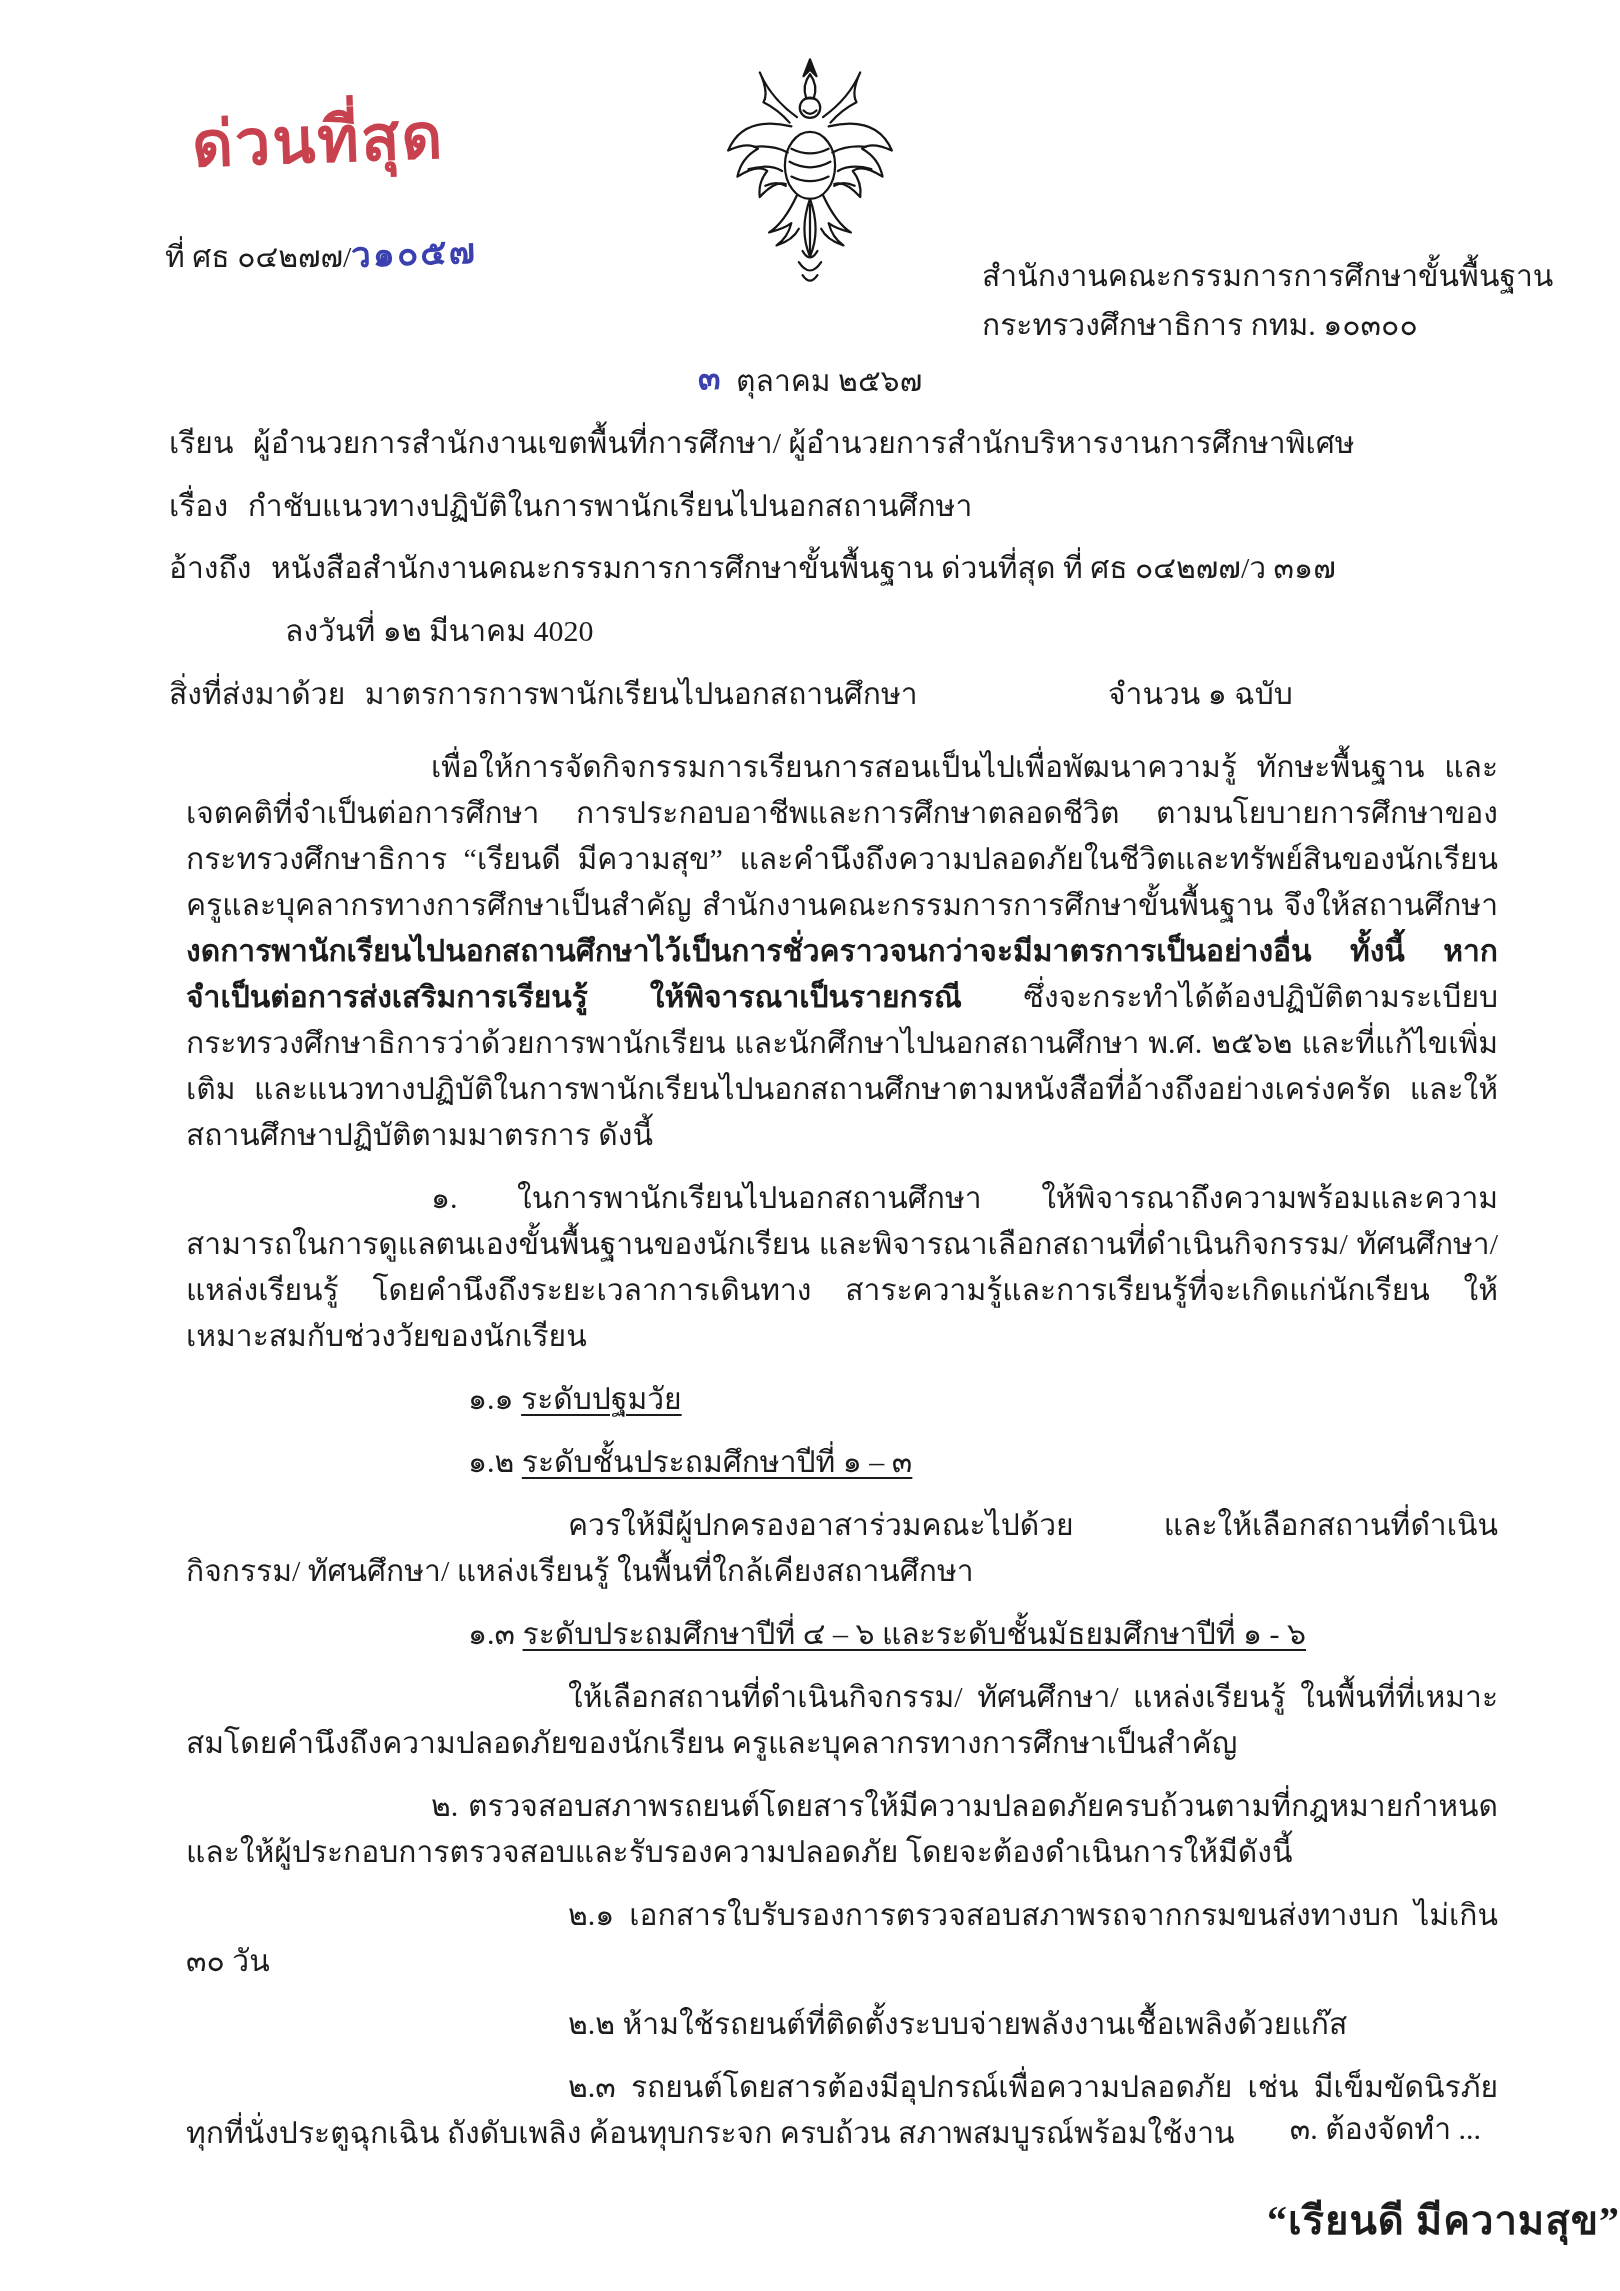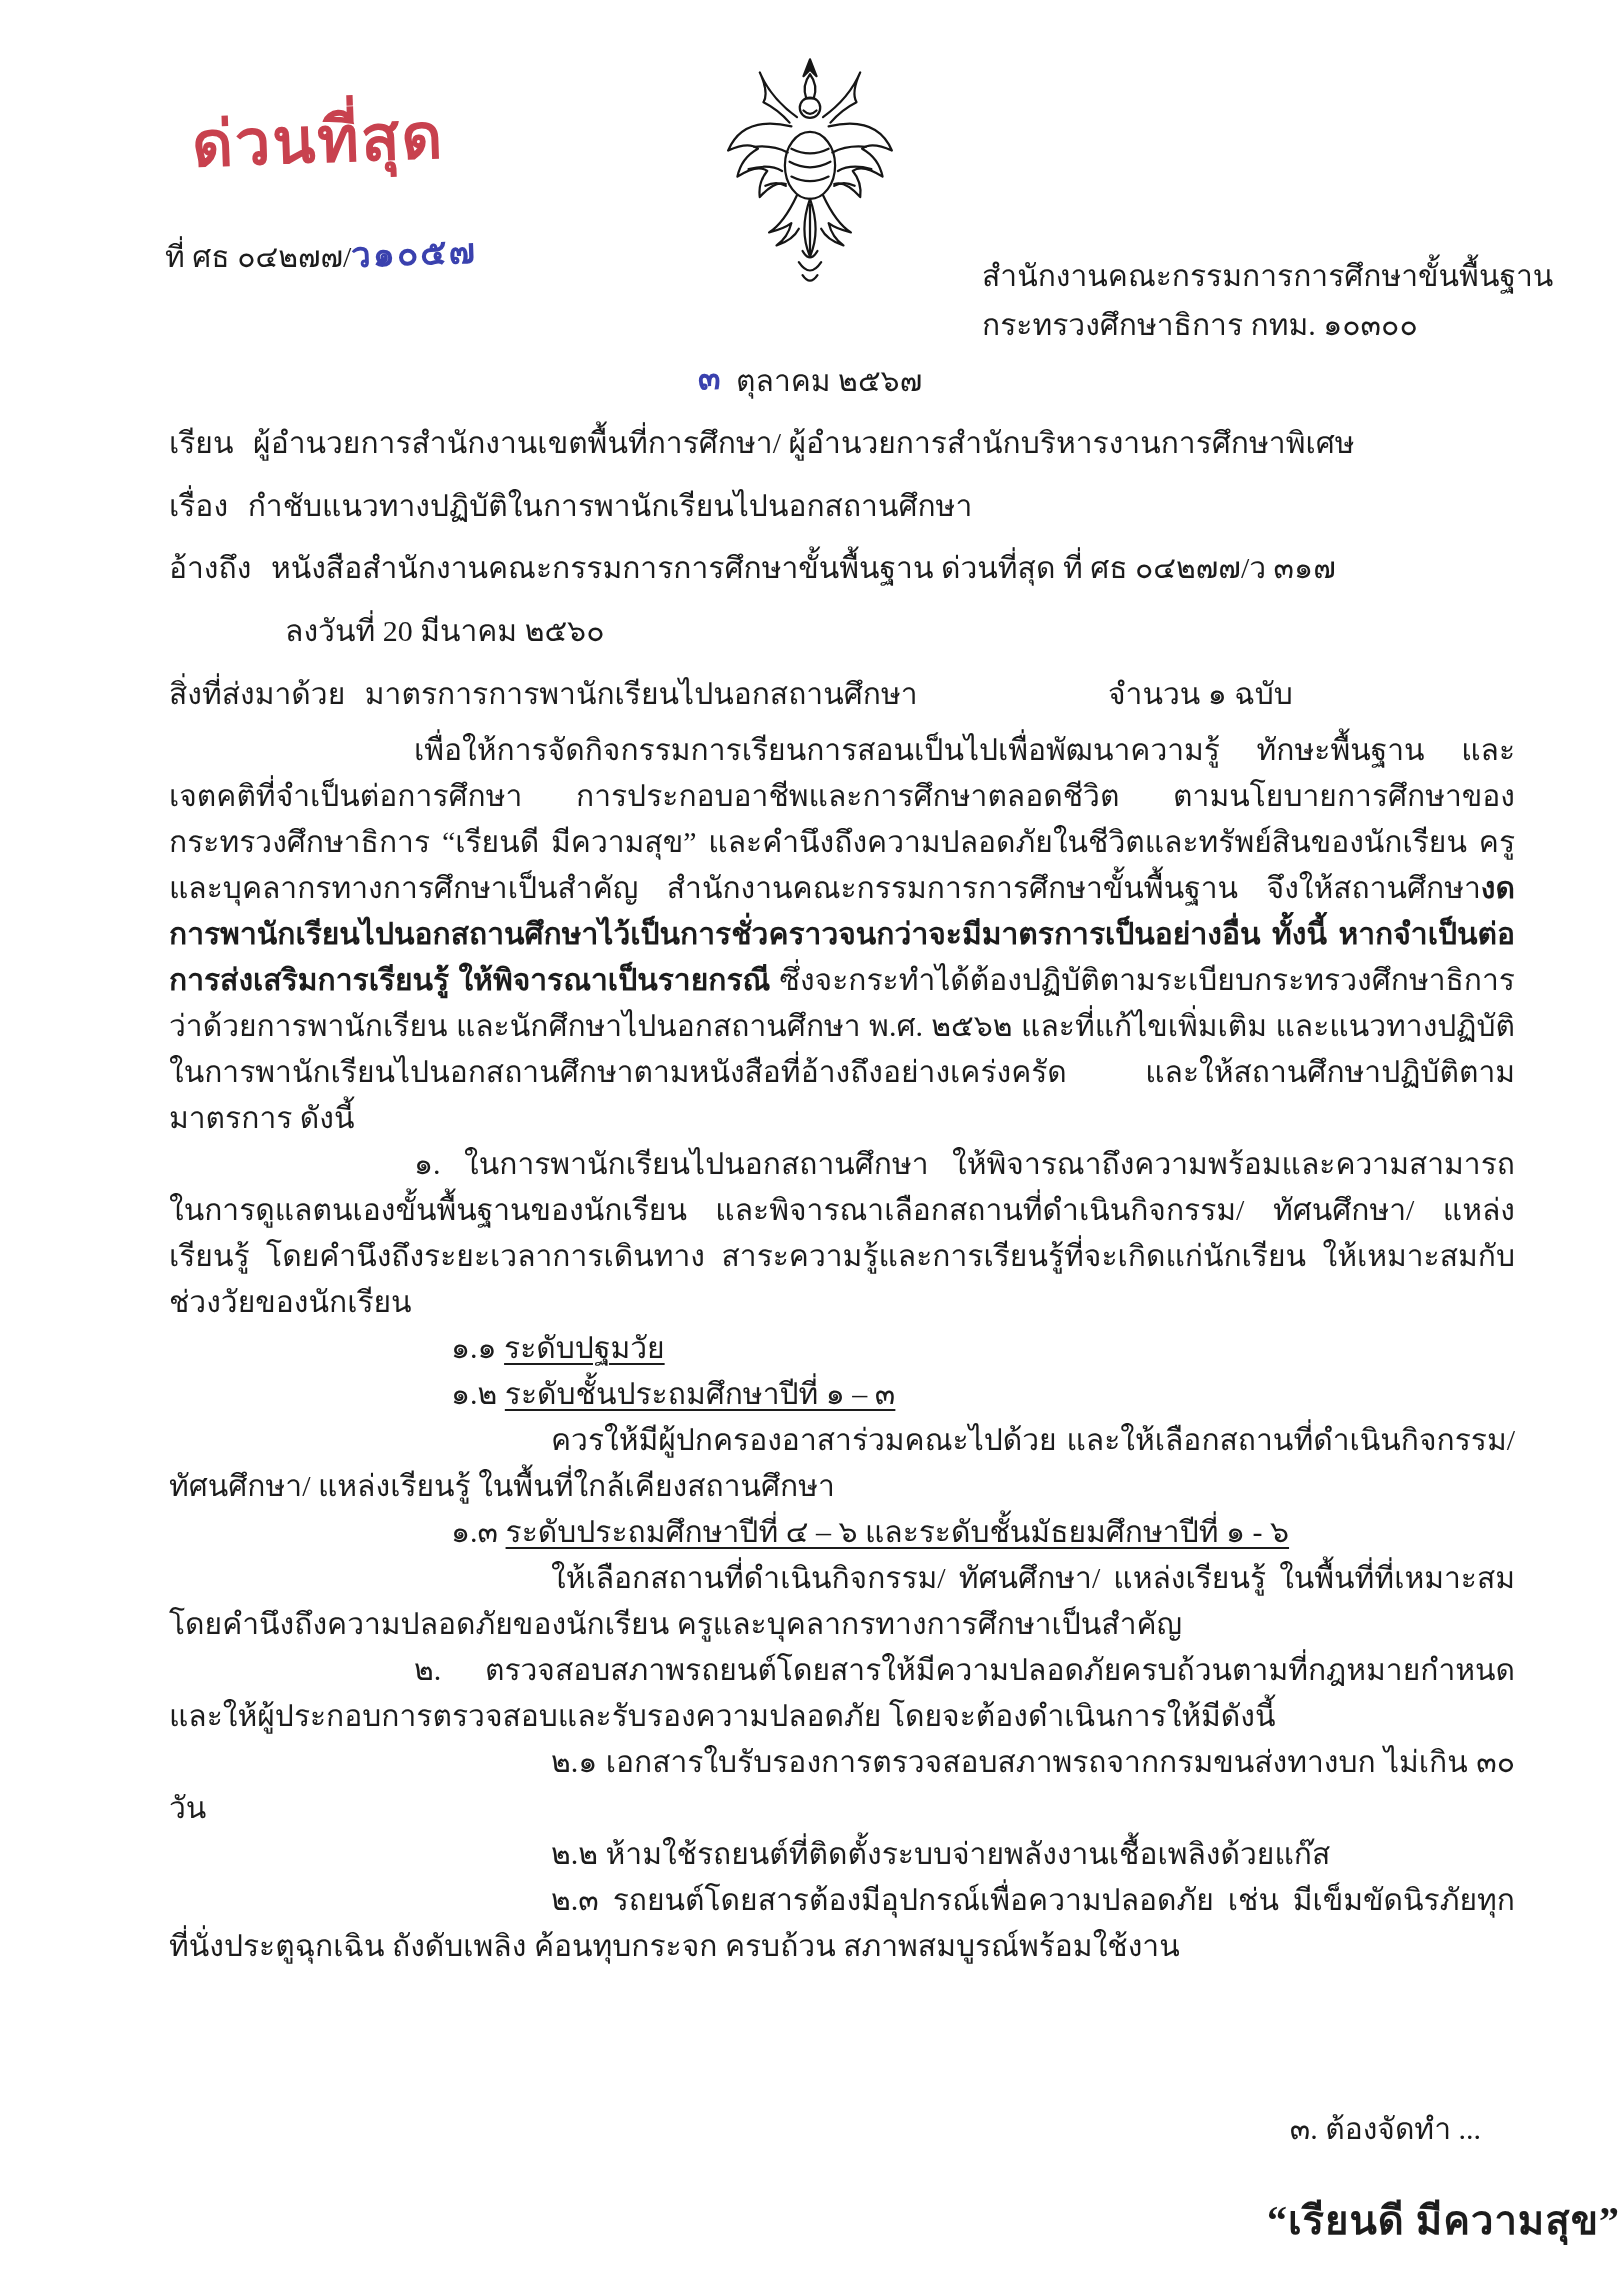--- a/index.html
+++ b/index.html
@@ -50,21 +50,21 @@
   .meta-row{position:relative;margin-bottom:16.7px;white-space:nowrap;}
   .meta-row .label{margin-right:19.6px;}
   .ref-line2{margin-left:116px;}
   .attach-count{position:absolute;left:939px;top:0;}
   
   .body-text{
     position:absolute;left:169px;top:727px;width:1346px;
     font-size:30px;line-height:46px;
     text-align:justify;
   }
-  .body-text p{margin:0;}
+  .body-text p{margin:17px;}
   .ind-first{text-indent:245px;}
   .ind-head{text-indent:282px;}
   .ind-sub{text-indent:382px;}
   .bold{font-weight:bold;}
   .u{
     text-decoration:underline;
     text-underline-offset:4.9px;
     text-decoration-thickness:2px;
   }
   
@@ -113,21 +113,21 @@
     <div>สำนักงานคณะกรรมการการศึกษาขั้นพื้นฐาน</div>
     <div>กระทรวงศึกษาธิการ  กทม. ๑๐๓๐๐</div>
   </div>
 
   <div class="date-line"><span class="handwritten">๓</span><span>ตุลาคม  ๒๕๖๗</span></div>
 
   <div class="meta">
     <div class="meta-row"><span class="label">เรียน</span><span>ผู้อำนวยการสำนักงานเขตพื้นที่การศึกษา/ ผู้อำนวยการสำนักบริหารงานการศึกษาพิเศษ</span></div>
     <div class="meta-row"><span class="label">เรื่อง</span><span>กำชับแนวทางปฏิบัติในการพานักเรียนไปนอกสถานศึกษา</span></div>
     <div class="meta-row"><span class="label">อ้างถึง</span><span>หนังสือสำนักงานคณะกรรมการการศึกษาขั้นพื้นฐาน ด่วนที่สุด  ที่ ศธ ๐๔๒๗๗/ว ๓๑๗</span></div>
-    <div class="meta-row ref-line2"><span>ลงวันที่ 20 มีนาคม ๒๕๖๐</span></div>
+    <div class="meta-row ref-line2"><span>ลงวันที่ ๑๒ มีนาคม 4020</span></div>
     <div class="meta-row"><span class="label">สิ่งที่ส่งมาด้วย</span><span>มาตรการการพานักเรียนไปนอกสถานศึกษา</span><span class="attach-count">จำนวน ๑ ฉบับ</span></div>
   </div>
 
   <div class="body-text">
     <p class="ind-first"><span>เพื่อให้การจัดกิจกรรมการเรียนการสอนเป็นไปเพื่อพัฒนาความรู้ ทักษะพื้นฐาน และเจตคติที่จำเป็นต่อการศึกษา การประกอบอาชีพและการศึกษาตลอดชีวิต ตามนโยบายการศึกษาของกระทรวงศึกษาธิการ “เรียนดี มีความสุข” และคำนึงถึงความปลอดภัยในชีวิตและทรัพย์สินของนักเรียน ครูและบุคลากรทางการศึกษาเป็นสำคัญ สำนักงานคณะกรรมการการศึกษาขั้นพื้นฐาน จึงให้สถานศึกษา</span><span class="bold">งดการพานักเรียนไปนอกสถานศึกษาไว้เป็นการชั่วคราวจนกว่าจะมีมาตรการเป็นอย่างอื่น ทั้งนี้ หากจำเป็นต่อการส่งเสริมการเรียนรู้ ให้พิจารณาเป็นรายกรณี</span><span> ซึ่งจะกระทำได้ต้องปฏิบัติตามระเบียบกระทรวงศึกษาธิการว่าด้วยการพานักเรียน และนักศึกษาไปนอกสถานศึกษา พ.ศ. ๒๕๖๒ และที่แก้ไขเพิ่มเติม และแนวทางปฏิบัติในการพานักเรียนไปนอกสถานศึกษาตามหนังสือที่อ้างถึงอย่างเคร่งครัด และให้สถานศึกษาปฏิบัติตามมาตรการ ดังนี้</span></p>
 
     <p class="ind-first">๑. ในการพานักเรียนไปนอกสถานศึกษา ให้พิจารณาถึงความพร้อมและความสามารถในการดูแลตนเองขั้นพื้นฐานของนักเรียน และพิจารณาเลือกสถานที่ดำเนินกิจกรรม/ ทัศนศึกษา/ แหล่งเรียนรู้ โดยคำนึงถึงระยะเวลาการเดินทาง สาระความรู้และการเรียนรู้ที่จะเกิดแก่นักเรียน ให้เหมาะสมกับช่วงวัยของนักเรียน</p>
 
     <p class="ind-head"><span>๑.๑ </span><span class="u">ระดับปฐมวัย</span></p>
 

